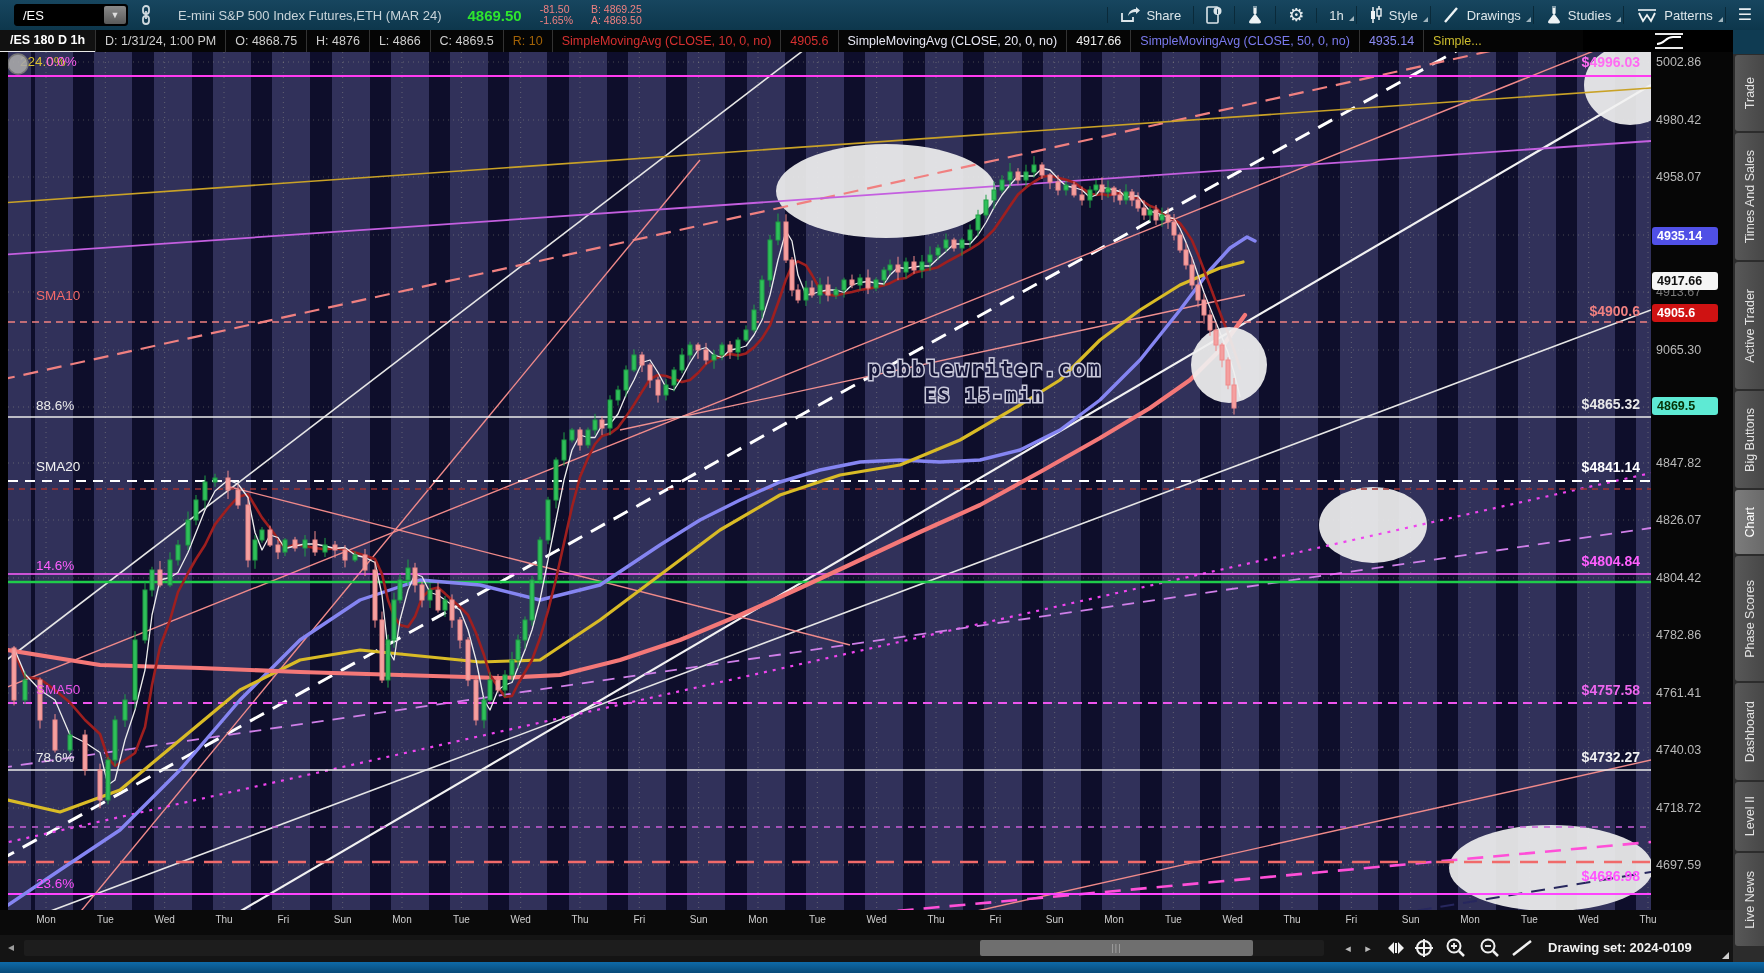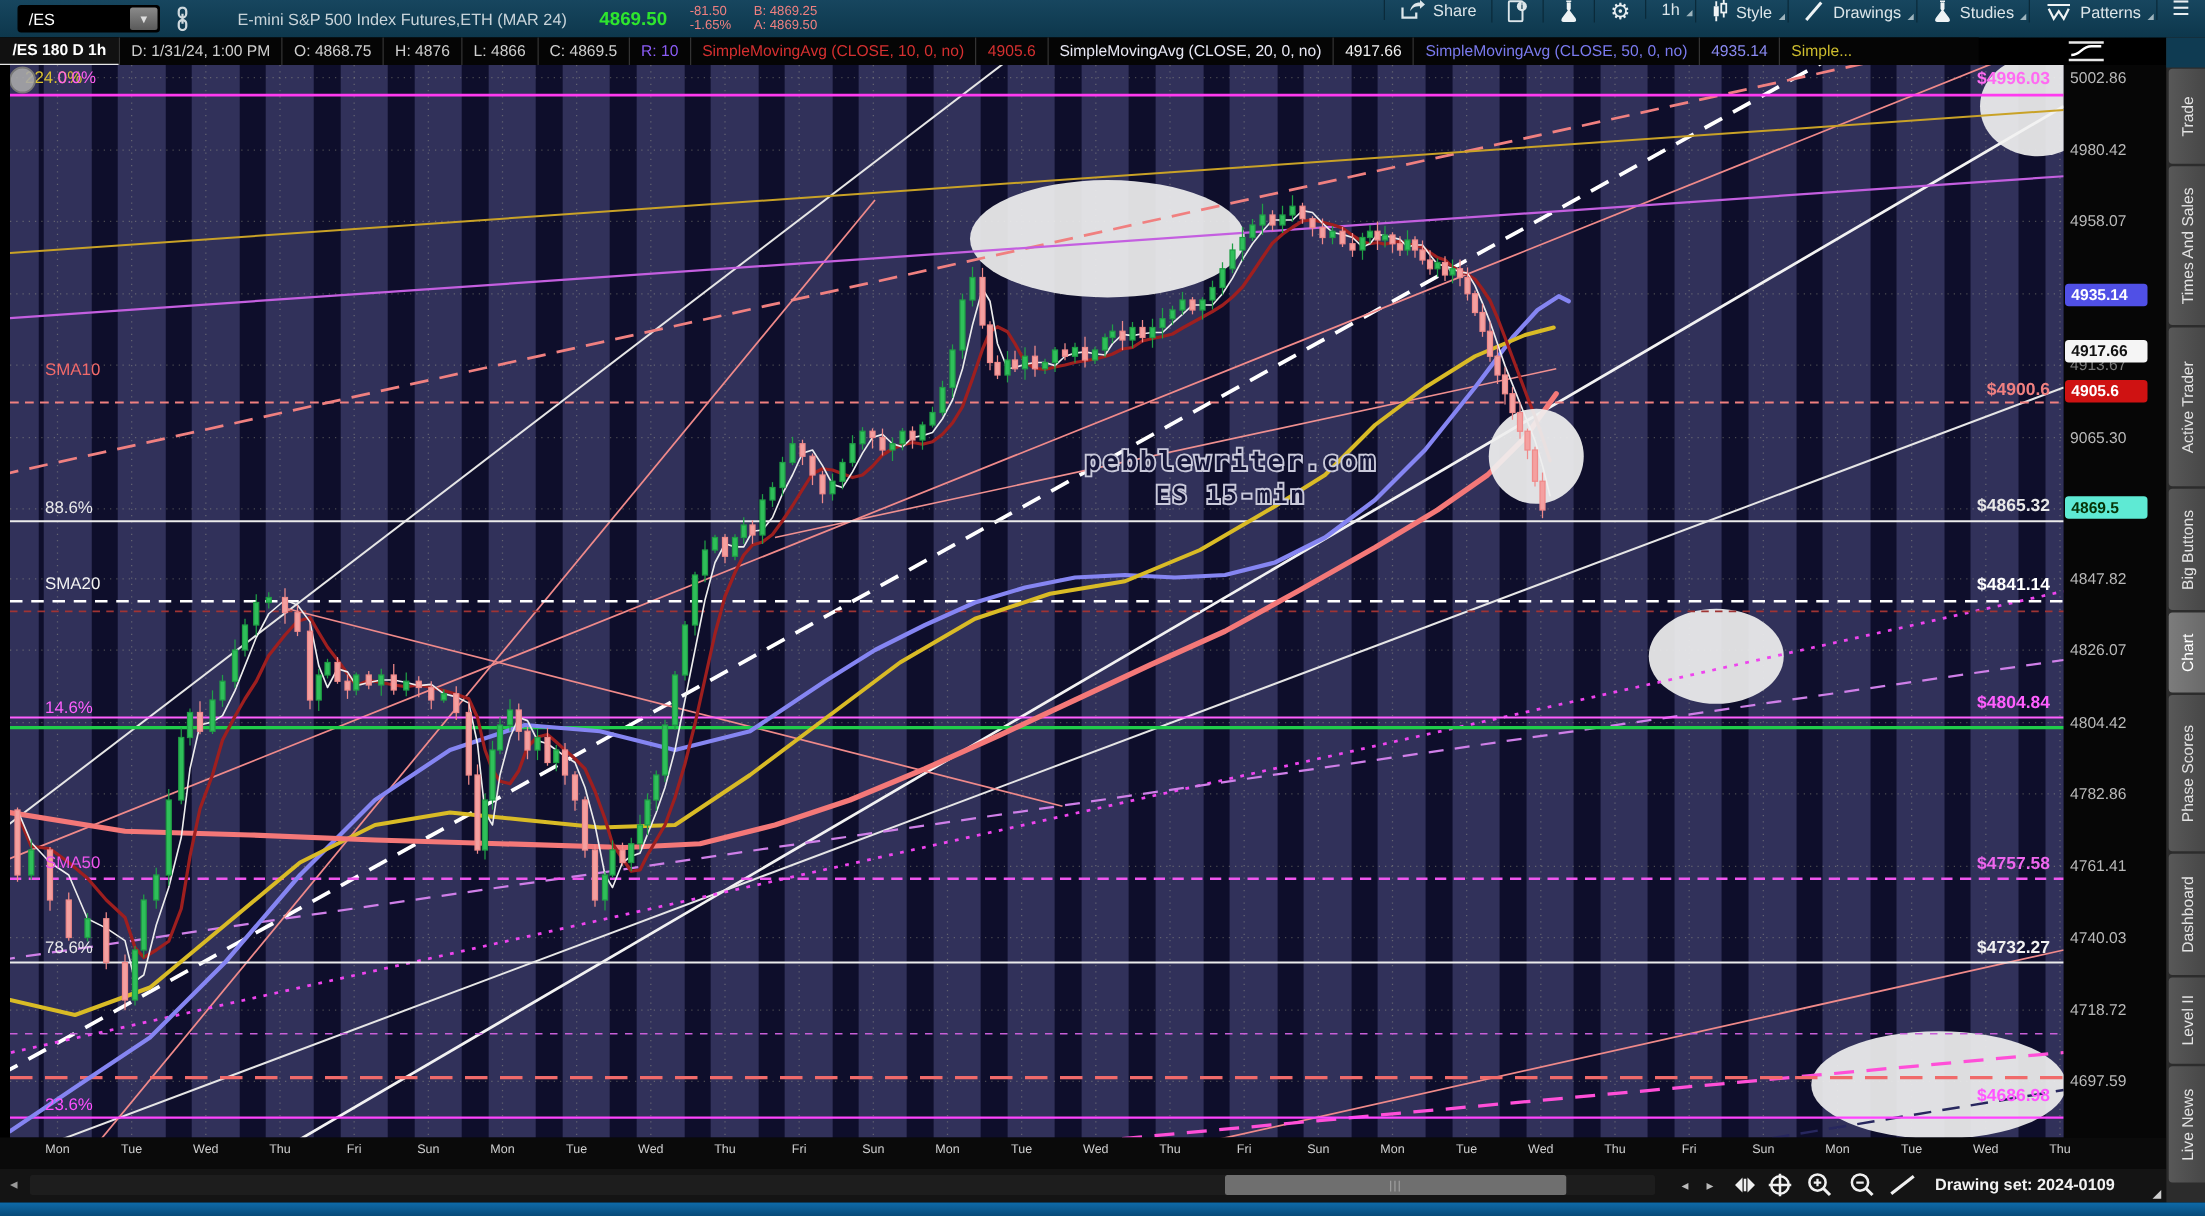--- a/index.html
+++ b/index.html
@@ -8,24 +8,24 @@
 
   
   .toolbar{position:absolute;left:0;top:0;width:1764px;height:30px;
     background:linear-gradient(#17465f,#0d374c);display:flex;align-items:center;color:#cfd9de;font-size:13px;}
   .symbox{display:flex;align-items:center;margin-left:14px;background:#000;border:1px solid #000;
     border-radius:3px;height:20px;width:112px;}
   .symbox .sym{color:#fff;padding-left:8px;flex:1;font-size:13px;}
   .symbox .caretbtn{width:22px;height:18px;margin:1px;background:linear-gradient(#8a8a8a,#5a5a5a);
     border-radius:2px;display:flex;align-items:center;justify-content:center;color:#ddd;font-size:9px;}
   .tb-icon{display:inline-flex;align-items:center;justify-content:center;color:#cfd9de;}
-  .tb-title{margin-left:38px;color:#c9d4da;}
+  .tb-title{margin-left:26px;color:#c9d4da;}
   .tb-last{margin-left:26px;color:#2ee52e;font-weight:bold;font-size:15px;}
   .tb-stack{margin-left:18px;display:flex;flex-direction:column;line-height:11px;font-size:10.5px;color:#f08080;}
-  .tb-right{margin-left:auto;display:flex;align-items:flex-start;height:100%;}
+  .tb-right{margin-left:auto;display:flex;align-items:center;height:100%;}
   .tb-btn{display:flex;align-items:center;gap:6px;padding:0 12px;border-left:1px solid #0a2a3a;
     position:relative;color:#dde6ea;font-size:13px;white-space:nowrap;}
   .tb-btn .caret{position:absolute;right:2px;bottom:2px;width:0;height:0;
     border-left:5px solid transparent;border-bottom:5px solid #9fb4bd;}
   .uni{font-size:15px;line-height:1;}
 
   
   .chart-header{position:absolute;left:0;top:30px;width:1583px;height:22px;background:#050505;
     display:flex;align-items:center;font-size:12.5px;color:#ccc;overflow:hidden;}
   .ch-tab{color:#fff;font-weight:bold;padding:0 10px;height:100%;display:flex;align-items:center;
@@ -184,21 +184,21 @@
       </div>
   </div>
 
   <div class="chart-header" id="chart-header">
     <span class="ch-tab">/ES 180 D 1h</span>
   <span class="ch-seg" style="color: rgb(207, 207, 207);">D: 1/31/24, 1:00 PM</span>
       <span class="ch-seg" style="color: rgb(207, 207, 207);">O: 4868.75</span>
       <span class="ch-seg" style="color: rgb(207, 207, 207);">H: 4876</span>
       <span class="ch-seg" style="color: rgb(207, 207, 207);">L: 4866</span>
       <span class="ch-seg" style="color: rgb(207, 207, 207);">C: 4869.5</span>
-      <span class="ch-seg" style="color: #8b5cf6;">R: 10</span>
+      <span class="ch-seg" style="color: #a16207;">R: 10</span>
       <span class="ch-seg" style="color: rgb(214, 48, 48);">SimpleMovingAvg (CLOSE, 10, 0, no)</span>
       <span class="ch-seg" style="color: rgb(214, 48, 48);">4905.6</span>
       <span class="ch-seg" style="color: rgb(232, 232, 245);">SimpleMovingAvg (CLOSE, 20, 0, no)</span>
       <span class="ch-seg" style="color: rgb(240, 240, 240);">4917.66</span>
       <span class="ch-seg" style="color: rgb(122, 122, 238);">SimpleMovingAvg (CLOSE, 50, 0, no)</span>
       <span class="ch-seg" style="color: rgb(138, 138, 242);">4935.14</span>
       <span class="ch-seg" style="color: rgb(205, 189, 46);">Simple...</span>
     </div>
   <svg class="curve-ico" viewBox="0 0 34 20">
     <path d="M3 3 H31 M3 17 H31" stroke="#e8e8e8" stroke-width="2"></path>

